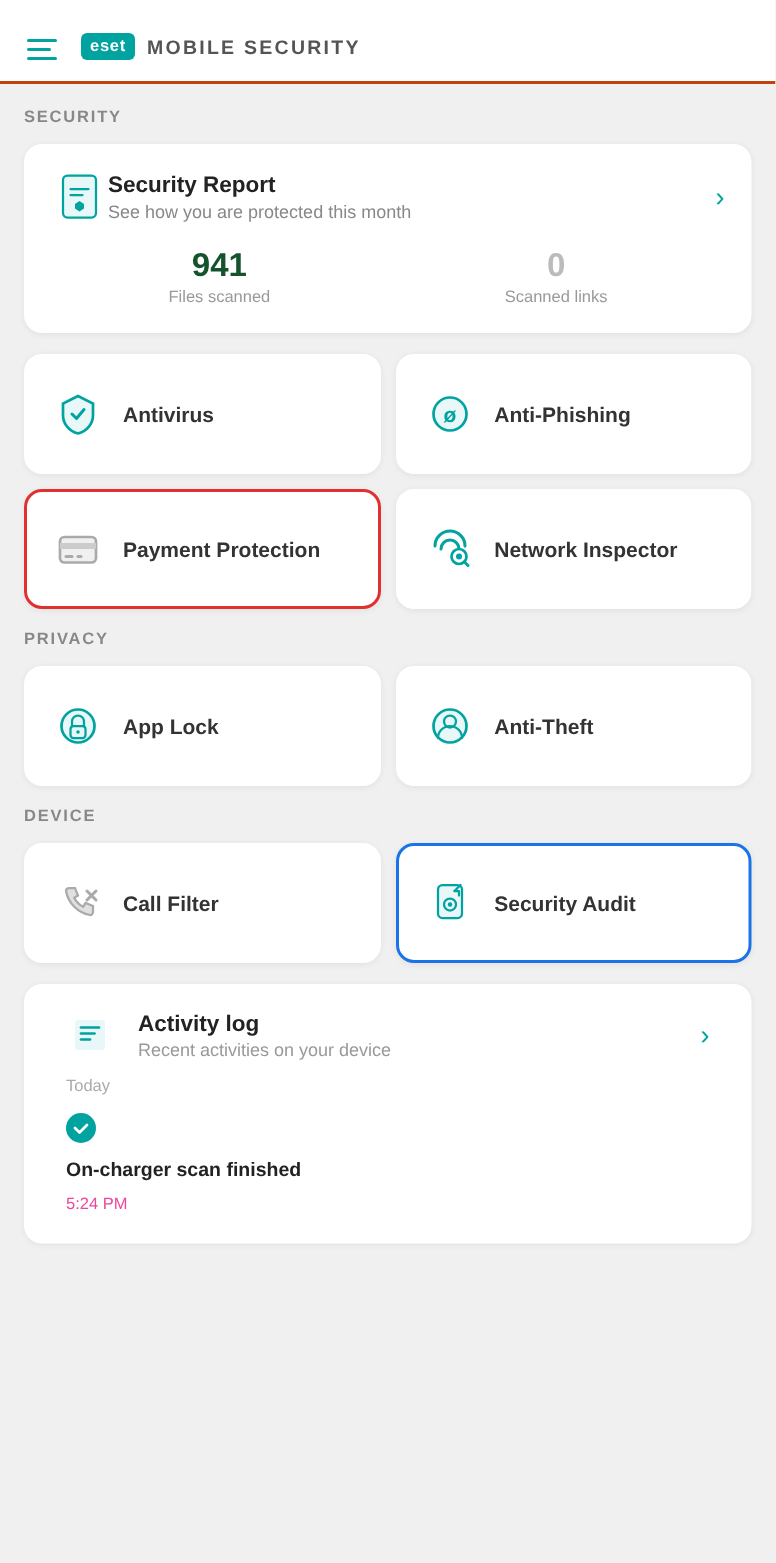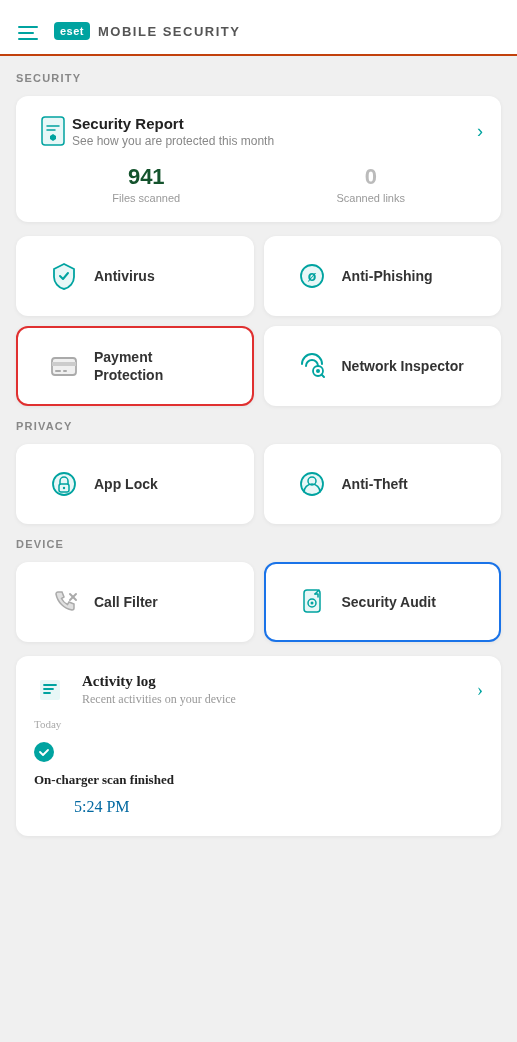--- a/index.html
+++ b/index.html
@@ -140,21 +140,21 @@
     
     .tiles-grid {
       display: grid;
       grid-template-columns: 1fr 1fr;
       gap: 10px;
       margin-bottom: 14px;
     }
     .tile {
       background: #fff;
       border-radius: 12px;
-      padding: 20px 28px;
+      padding: 20px 16px;
       display: flex;
       align-items: center;
       gap: 12px;
       cursor: pointer;
       box-shadow: 0 1px 4px rgba(0,0,0,0.06);
       border: 2px solid transparent;
       min-height: 80px;
     }
     .tile.selected {
       border: 2px solid #e03030;
@@ -179,24 +179,23 @@
 
     
     .section-block {
       margin-bottom: 14px;
     }
 
     
     .activity-card {
       background: #fff;
       border-radius: 12px;
-      padding: 16px 18px;
+      padding: 16px 28px;
       margin-bottom: 14px;
       box-shadow: 0 1px 4px rgba(0,0,0,0.06);
-      font-family: Liberation Serif, serif;
     }
     .activity-header {
       display: flex;
       align-items: center;
       justify-content: space-between;
       margin-bottom: 4px;
     }
     .activity-header-left {
       display: flex;
       align-items: center;
@@ -253,24 +252,23 @@
       font-size: 13px;
       font-weight: 600;
       color: #222;
     }
     .activity-detail {
       font-size: 11px;
       color: #999;
       margin-top: 1px;
     }
     .activity-time {
-      font-size: 16px;
-      color: #0369a1;
+      font-size: 11px;
+      color: #ec4899;
       white-space: nowrap;
-      margin-left: 40px;
     }
   </style>
 </head>
 <body>
 
 <div class="header">
   <div class="header-menu-icon">
     <span></span>
     <span></span>
     <span></span>

